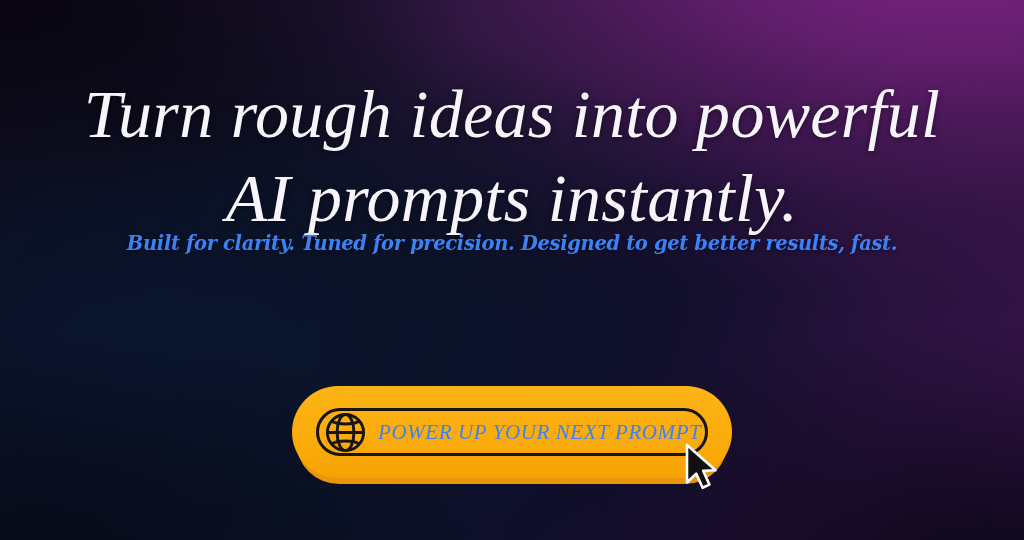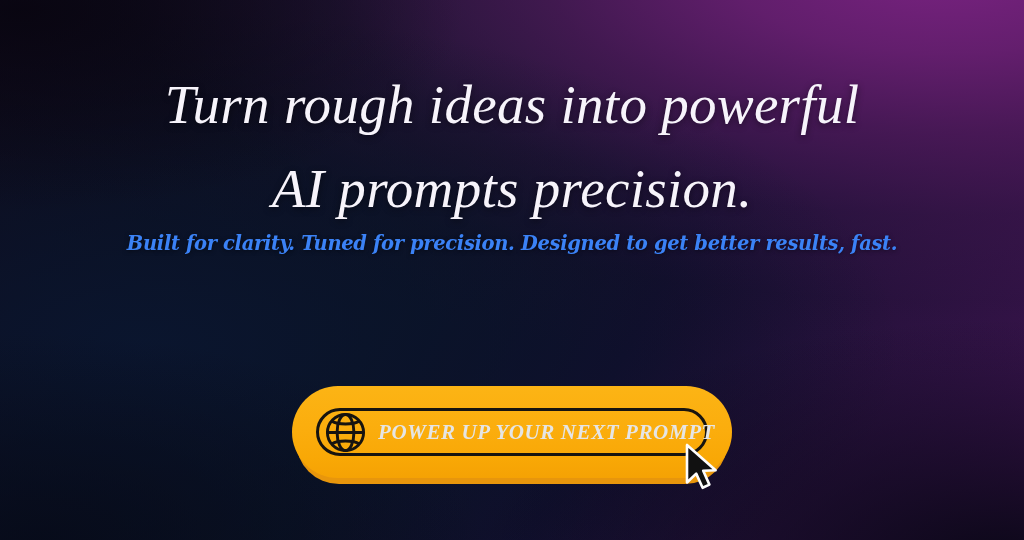--- a/index.html
+++ b/index.html
@@ -60,21 +60,21 @@
   .headline {
     position: absolute;
     top: 26px;
     left: 0;
     width: 1024px;
     text-align: center;
     color: #f7f4fb;
     font-family: "Liberation Serif", serif;
     font-style: italic;
     font-weight: 400;
-    font-size: 55px;
+    font-size: 68px;
     line-height: 84px;
     letter-spacing: 0.3px;
     text-shadow: 0 2px 7px rgba(0,0,0,0.45);
   }
   .headline-line {
     display: block;
     white-space: nowrap;
   }
 
   
@@ -145,24 +145,24 @@
     pointer-events: none;
   }
   .cta-label {
     position: absolute;
     left: 86px;
     top: 22px;
     width: 320px;
     height: 48px;
     line-height: 48px;
     text-align: center;
-    color: #e5e5e5;
+    color: #3b82f6;
     font-family: "Liberation Serif", serif;
     font-style: italic;
-    font-weight: 700;
+    font-weight: 400;
     font-size: 21px;
     letter-spacing: 0.6px;
     white-space: nowrap;
     pointer-events: none;
   }
   .cursor-arrow {
     position: absolute;
     left: 389px;
     top: 56px;
     width: 44px;
@@ -175,21 +175,21 @@
 
 <div id="stage">
 
   <div class="bg-base"></div>
   <div class="bg-purple-glow"></div>
   <div class="bg-navy-glow"></div>
   <div class="bg-dark-corner"></div>
 
   <h1 class="headline">
     <span class="headline-line">Turn rough ideas into powerful</span>
-    <span class="headline-line">AI prompts precision.</span>
+    <span class="headline-line">AI prompts instantly.</span>
   </h1>
 
   <p class="subtitle">Built for clarity. Tuned for precision. Designed to get better results, fast.</p>
 
   <div class="cta-wrap">
     <div class="cta-shadow"></div>
 
     <button class="cta-button"></button>
 
     <div class="cta-inner-outline"></div>

